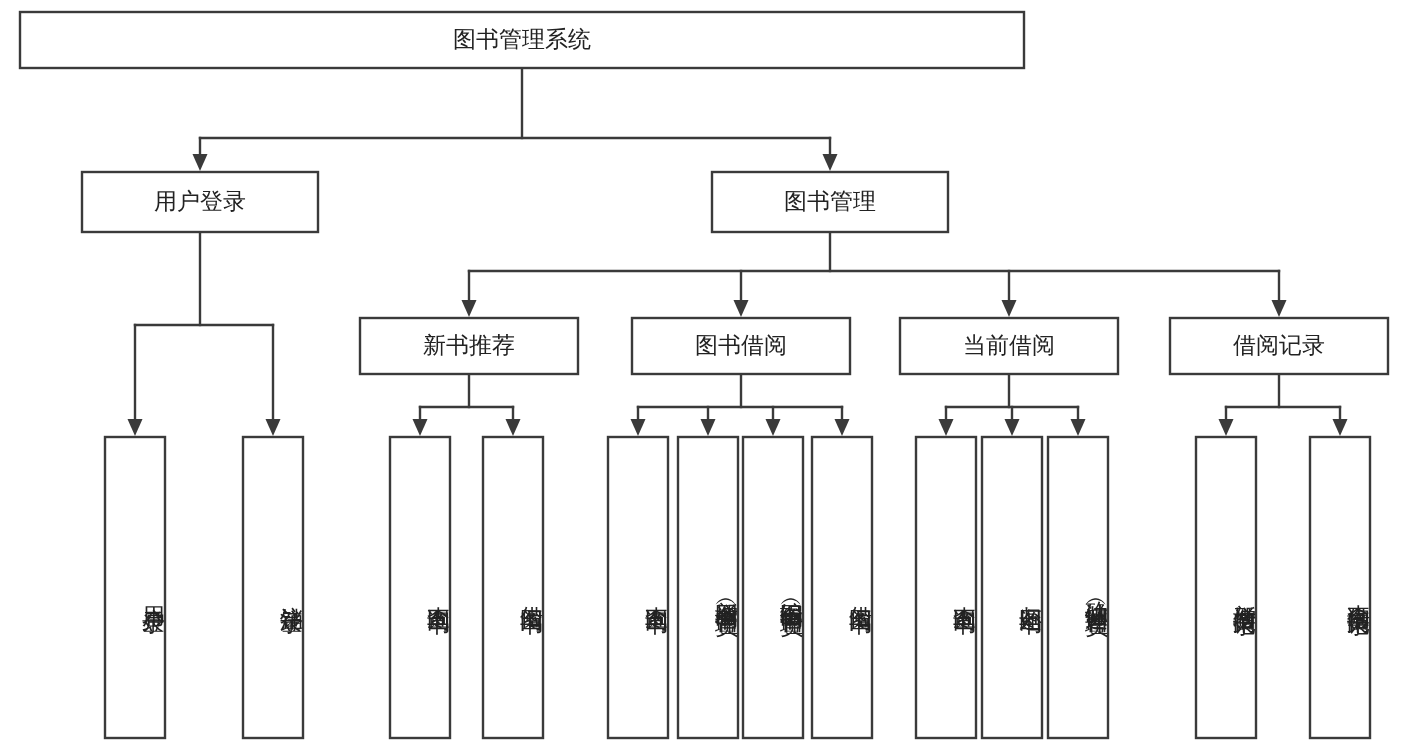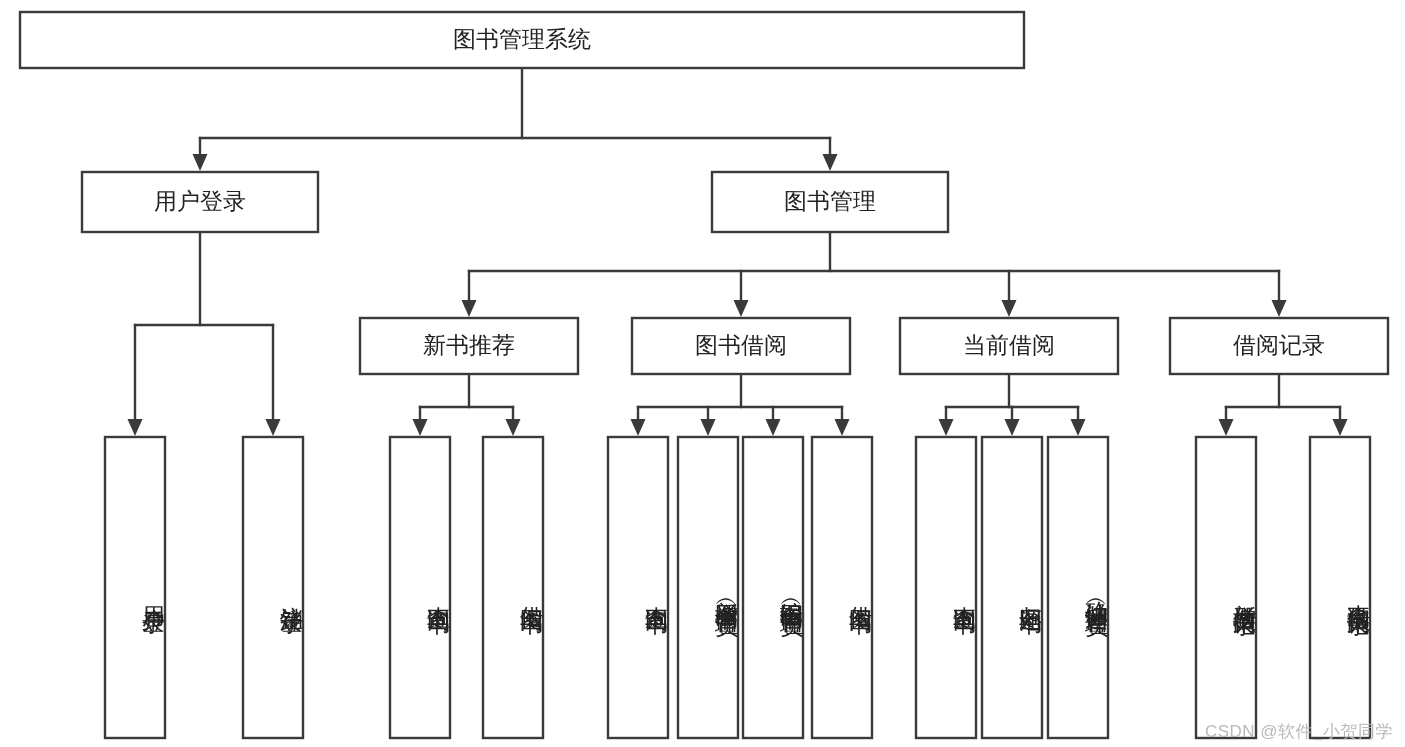--- a/index.html
+++ b/index.html
@@ -176,14 +176,13 @@
       <div class="node-label-v" style="left: 608px; top: 451px; width: 60px; height: 281px;">查询图书</div>
       <div class="node-label-v" style="left: 678px; top: 451px; width: 60px; height: 281px;">新增图书（管理员）</div>
       <div class="node-label-v" style="left: 743px; top: 451px; width: 60px; height: 281px;">编辑图书（管理员）</div>
       <div class="node-label-v" style="left: 812px; top: 451px; width: 60px; height: 281px;">借阅图书</div>
       <div class="node-label-v" style="left: 916px; top: 451px; width: 60px; height: 281px;">查询图书</div>
       <div class="node-label-v" style="left: 982px; top: 451px; width: 60px; height: 281px;">归还图书</div>
       <div class="node-label-v" style="left: 1048px; top: 451px; width: 60px; height: 281px;">确认归还（管理员）</div>
       <div class="node-label-v" style="left: 1196px; top: 451px; width: 60px; height: 281px;">新增借阅记录</div>
       <div class="node-label-v" style="left: 1310px; top: 451px; width: 60px; height: 281px;">查询借阅记录</div>
     </div>
-  <div class="watermark">CSDN @软件_小贺同学</div>
 </div>
 
 </body></html>

